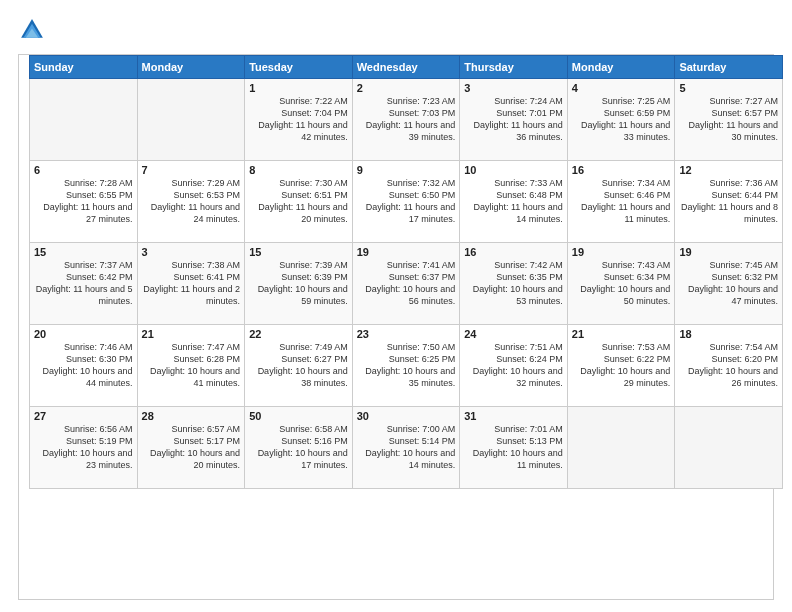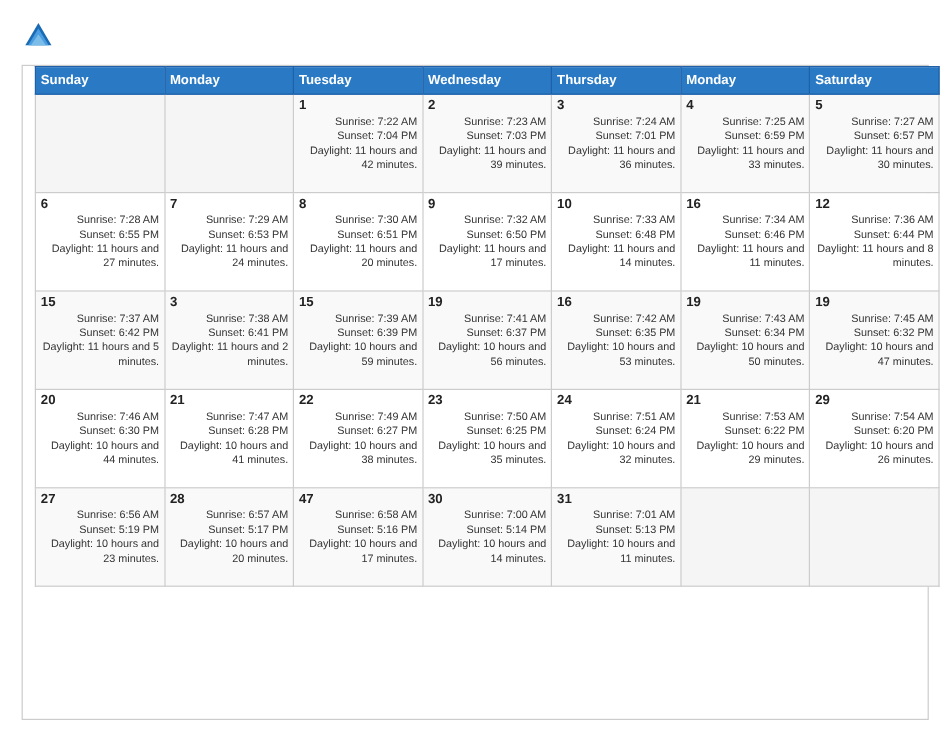--- a/index.html
+++ b/index.html
@@ -247,35 +247,35 @@
             </td>
             <td>
               <span class="day-num">24</span>
               <div class="cell-text">Sunrise: 7:51 AM<br>Sunset: 6:24 PM<br>Daylight: 10 hours and 32 minutes.</div>
             </td>
             <td>
               <span class="day-num">21</span>
               <div class="cell-text">Sunrise: 7:53 AM<br>Sunset: 6:22 PM<br>Daylight: 10 hours and 29 minutes.</div>
             </td>
             <td>
-              <span class="day-num">29</span>
+              <span class="day-num">18</span>
               <div class="cell-text">Sunrise: 7:54 AM<br>Sunset: 6:20 PM<br>Daylight: 10 hours and 26 minutes.</div>
             </td>
           </tr>
           <tr>
             <td>
               <span class="day-num">27</span>
               <div class="cell-text">Sunrise: 6:56 AM<br>Sunset: 5:19 PM<br>Daylight: 10 hours and 23 minutes.</div>
             </td>
             <td>
               <span class="day-num">28</span>
               <div class="cell-text">Sunrise: 6:57 AM<br>Sunset: 5:17 PM<br>Daylight: 10 hours and 20 minutes.</div>
             </td>
             <td>
-              <span class="day-num">47</span>
+              <span class="day-num">50</span>
               <div class="cell-text">Sunrise: 6:58 AM<br>Sunset: 5:16 PM<br>Daylight: 10 hours and 17 minutes.</div>
             </td>
             <td>
               <span class="day-num">30</span>
               <div class="cell-text">Sunrise: 7:00 AM<br>Sunset: 5:14 PM<br>Daylight: 10 hours and 14 minutes.</div>
             </td>
             <td>
               <span class="day-num">31</span>
               <div class="cell-text">Sunrise: 7:01 AM<br>Sunset: 5:13 PM<br>Daylight: 10 hours and 11 minutes.</div>
             </td>

